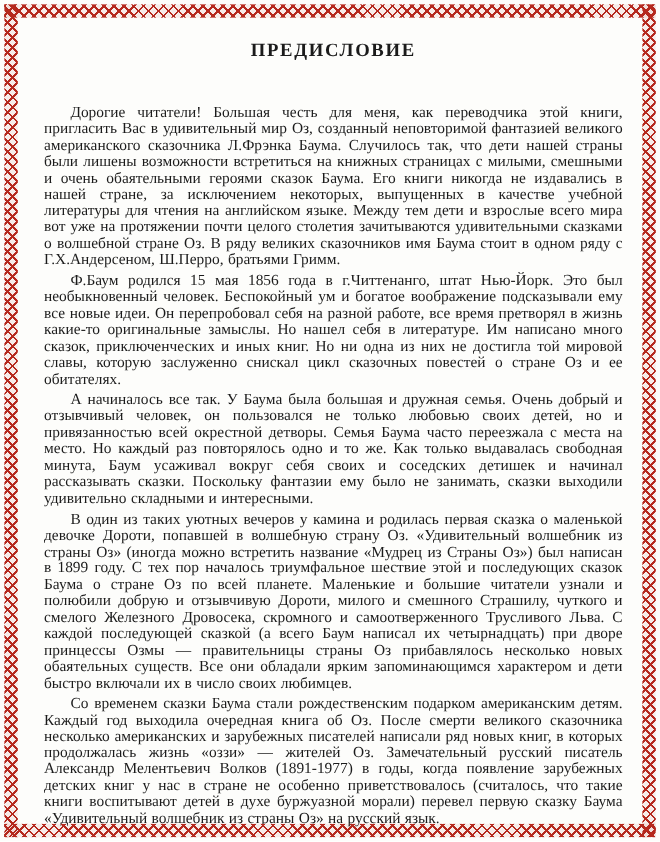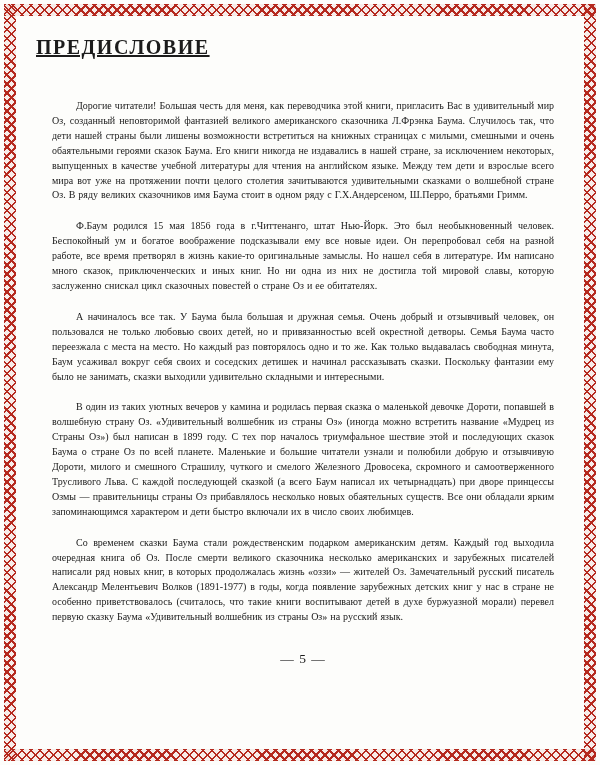--- a/index.html
+++ b/index.html
@@ -38,30 +38,29 @@
   .content {
     position: absolute;
     left: 36px;
     right: 30px;
     top: 30px;
     z-index: 1;
   }
 
   .title {
     margin: 6px 0 40px 0;
-    text-align: left;
-    font-size: 20px;
+    text-align: center;
+    font-size: 17px;
     font-weight: bold;
     letter-spacing: 1.5px;
-    text-decoration: underline;
   }
 
   .body-text p {
-    margin: 16px;
-    font-size: 10px;
+    margin: 4px;
+    font-size: 14px;
     line-height: 14.9px;
     text-align: justify;
     text-indent: 24px;
     word-spacing: 0.5px;
   }
 
   .page-number {
     margin-top: 26px;
     text-align: center;
     font-size: 13.5px;

